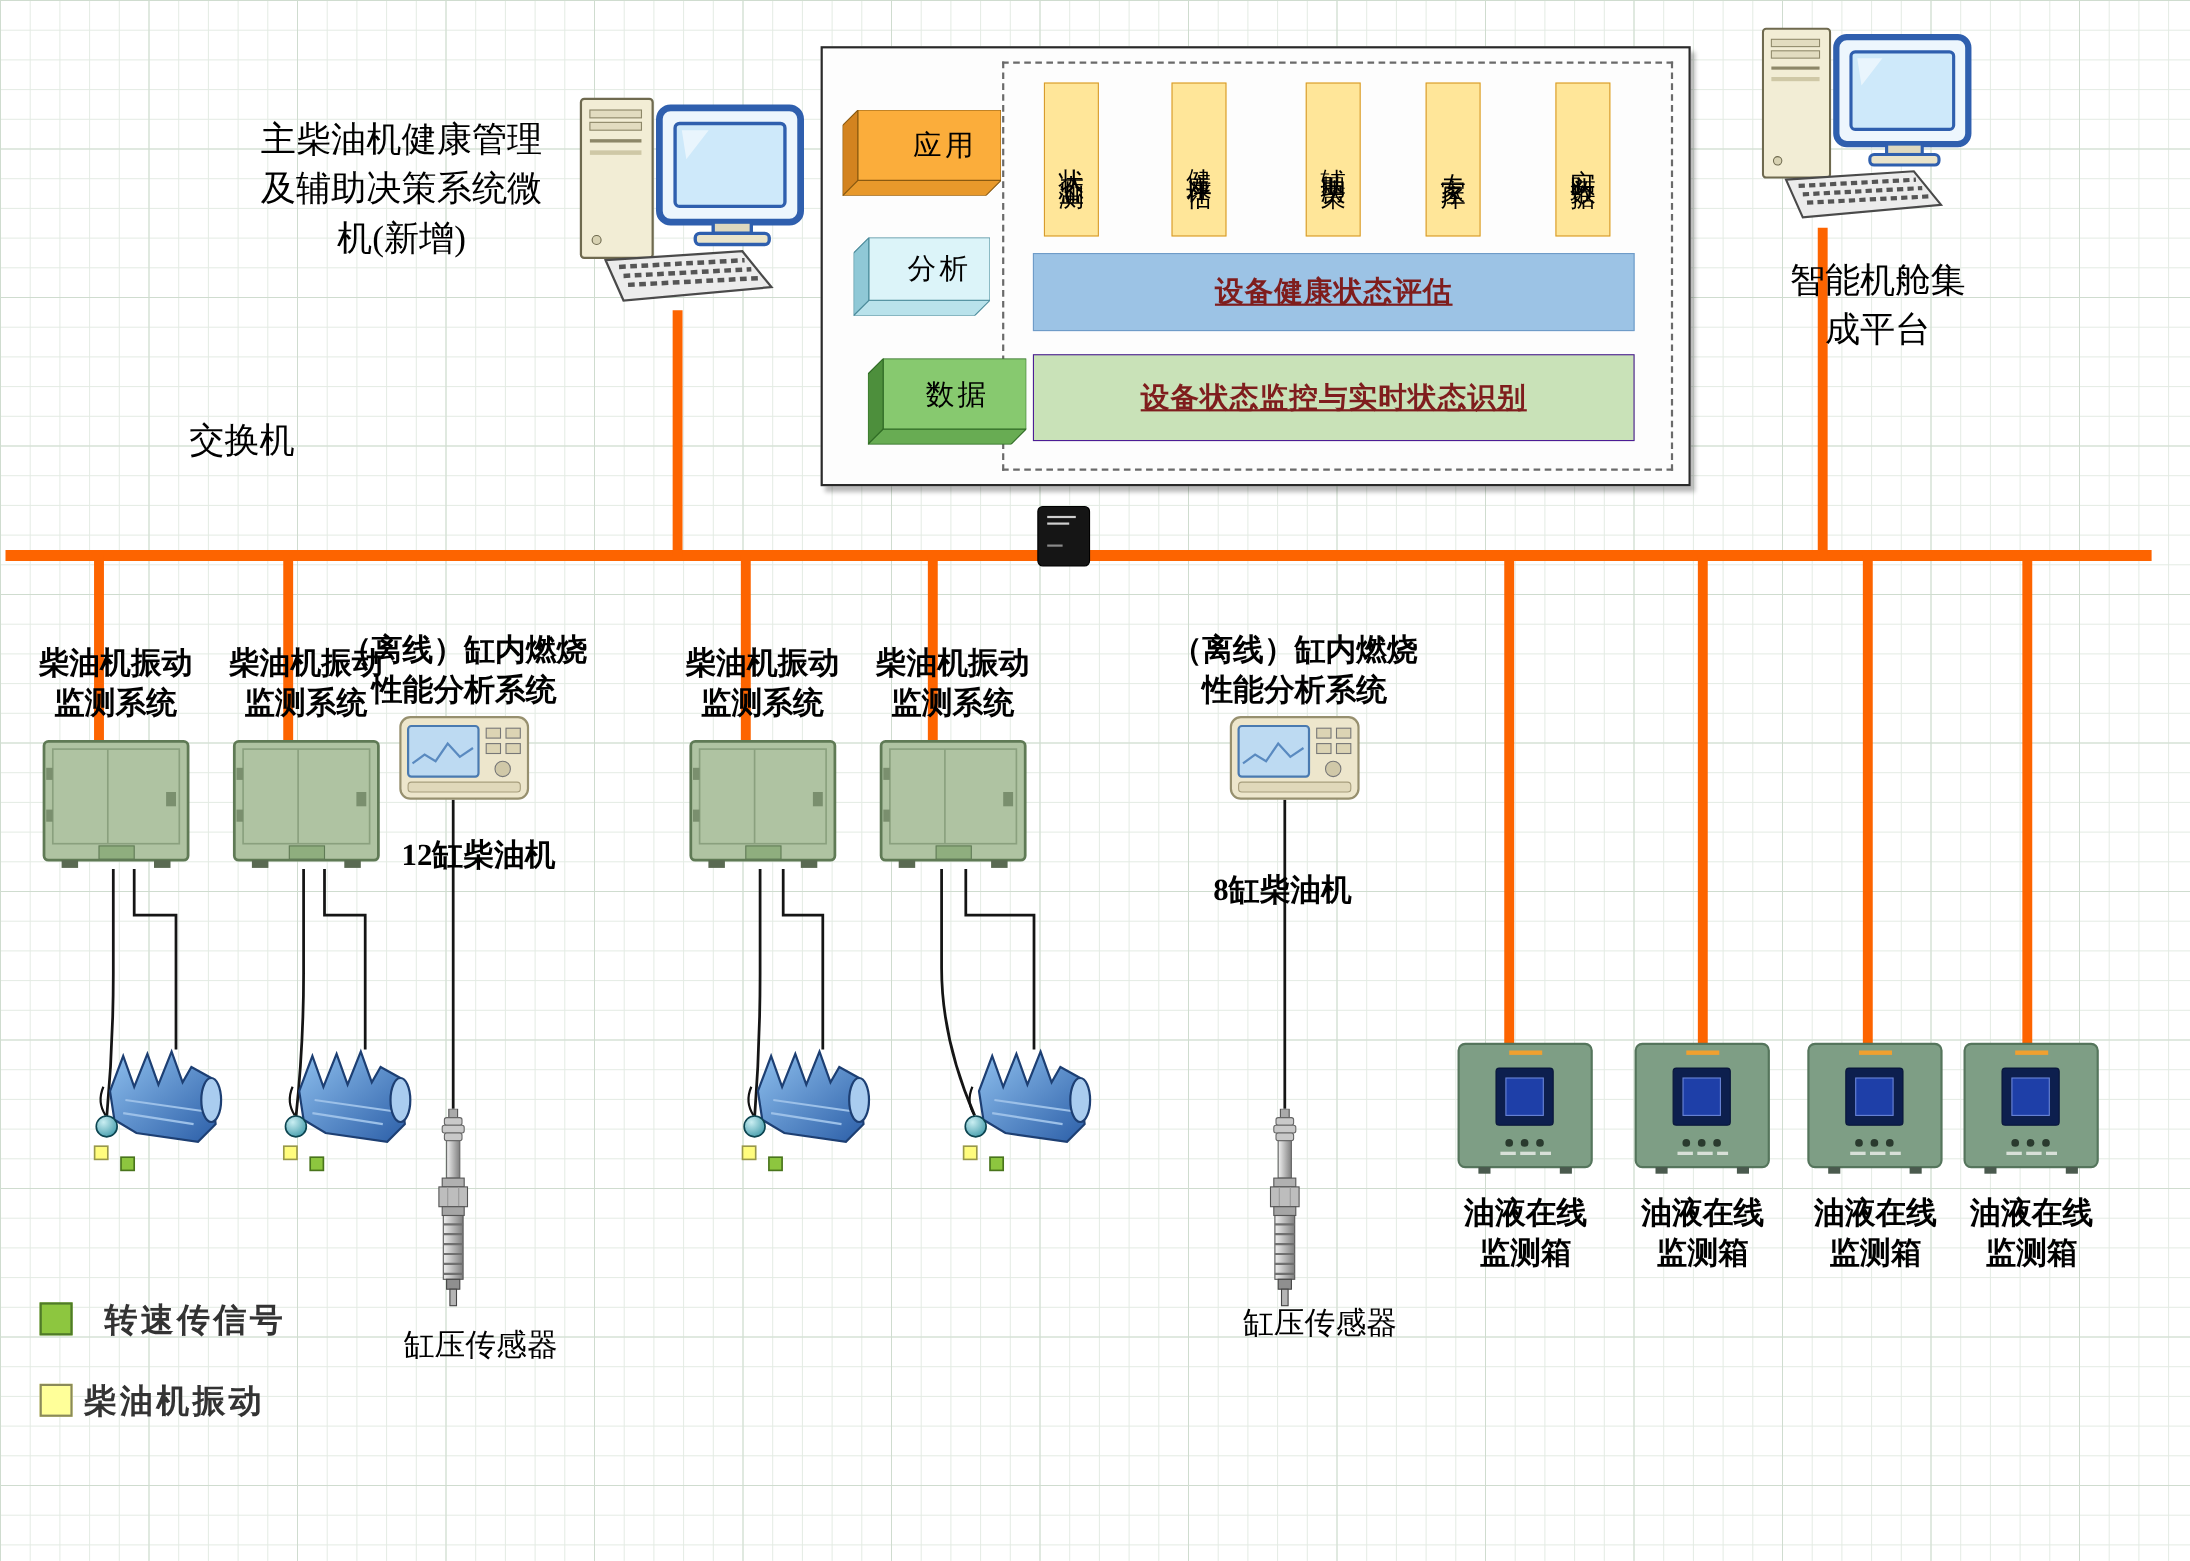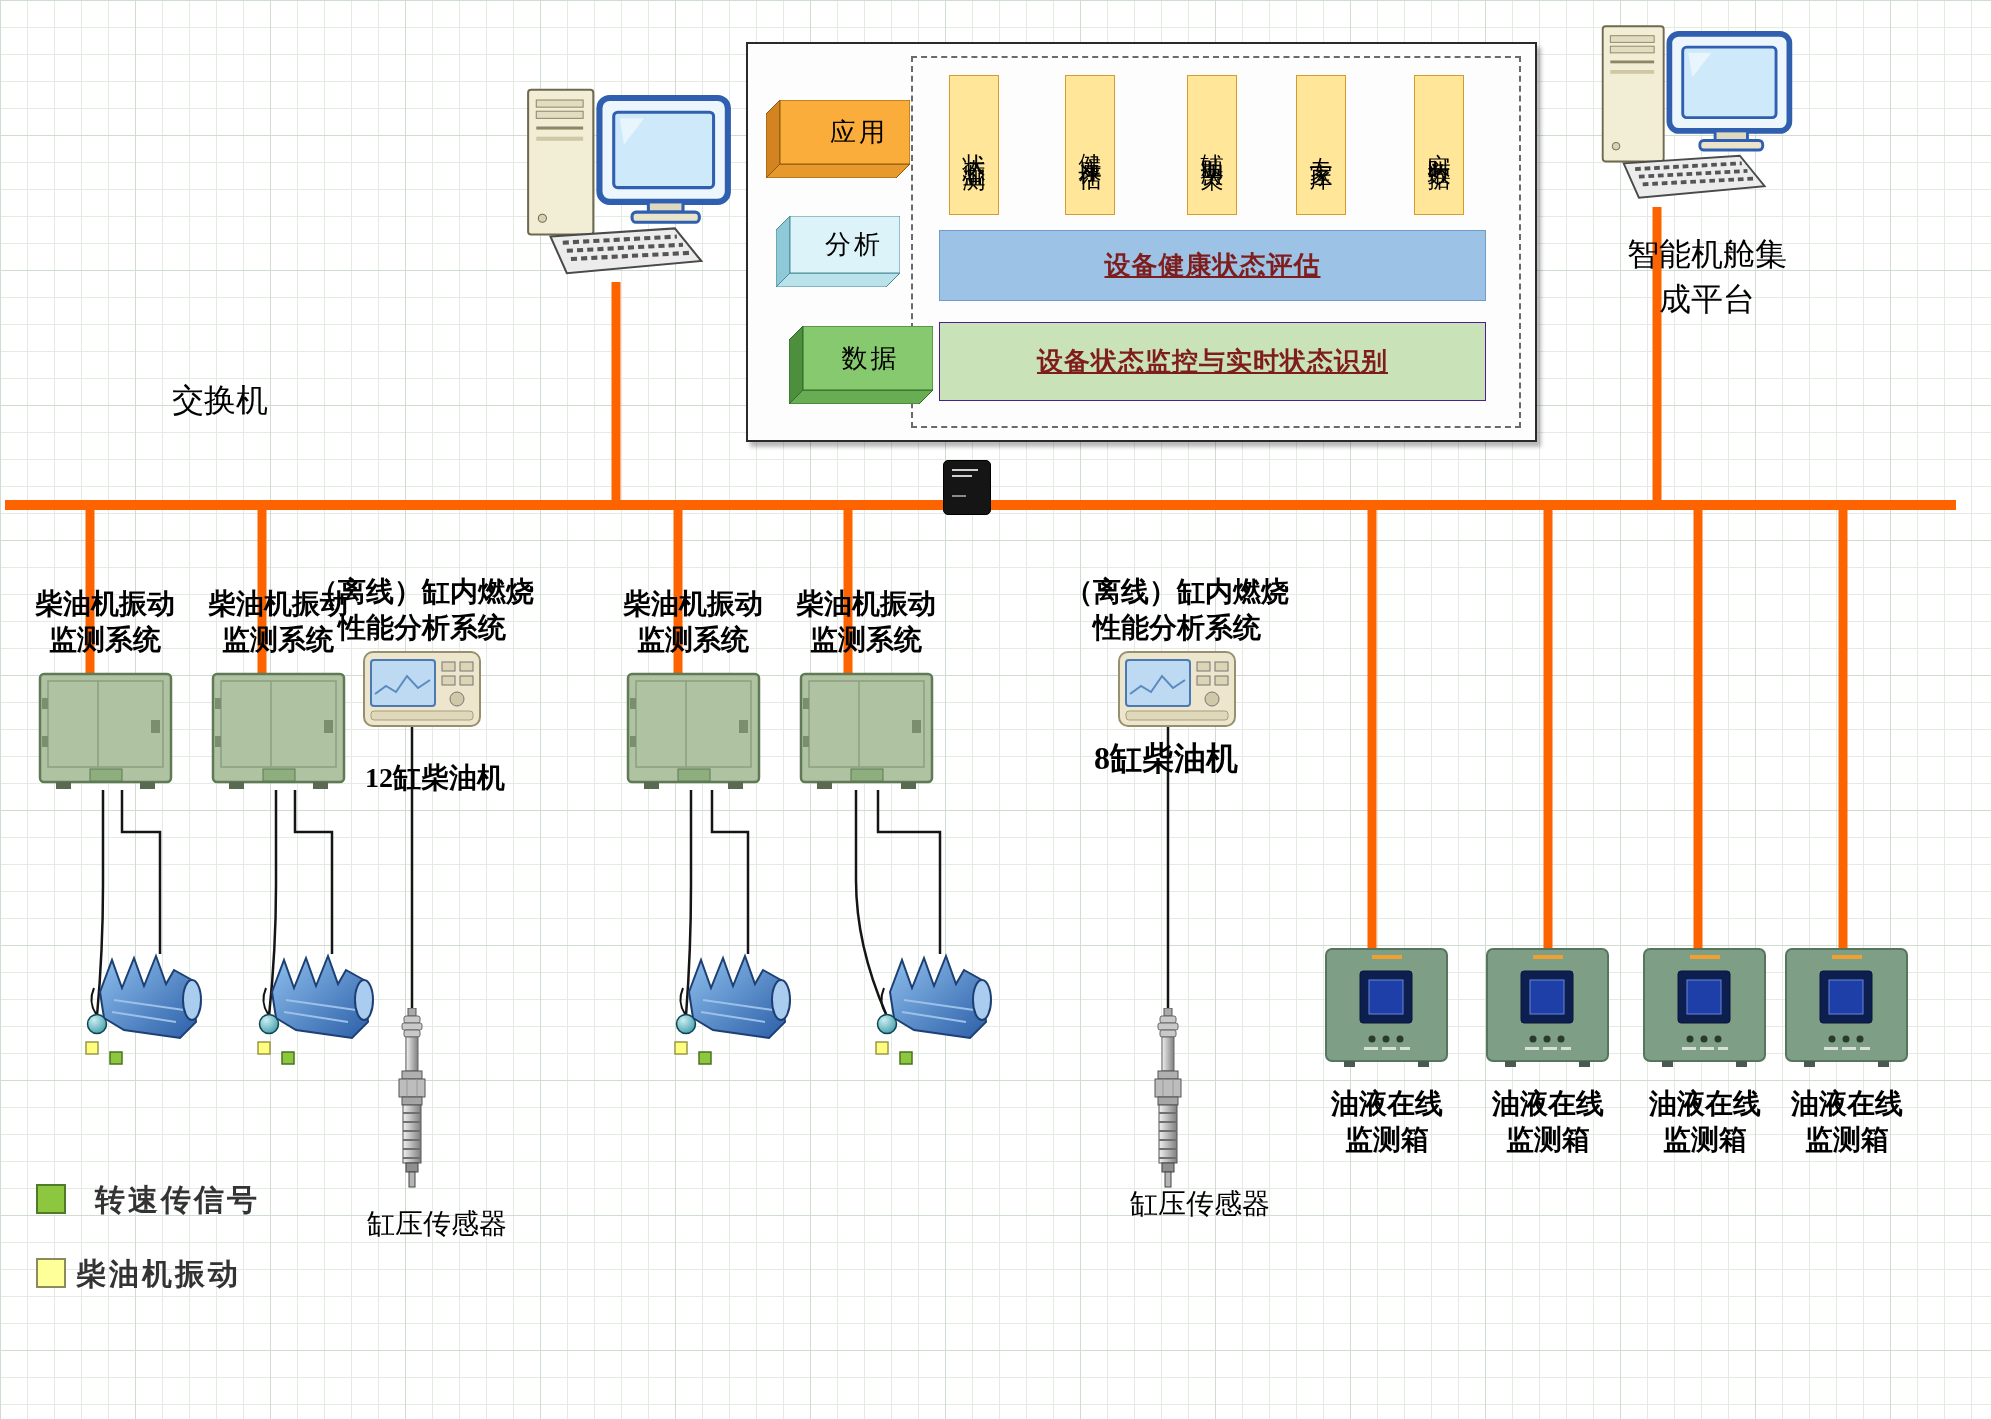--- a/index.html
+++ b/index.html
@@ -103,20 +103,23 @@
       <rect x="90" y="34" width="98" height="74" rx="4" fill="#CEE9FA" stroke="#2F5FAE" stroke-width="3"></rect>
       <path d="M96 40 L120 40 L100 66 Z" fill="#ffffff" opacity="0.55"></path>
       <rect x="124" y="122" width="34" height="10" fill="#DED8BE" stroke="#2F5FAE" stroke-width="3"></rect>
       <rect x="108" y="132" width="66" height="10" rx="4" fill="#EAE4CA" stroke="#2F5FAE" stroke-width="3"></rect>
       <polygon points="28,156 150,148 176,180 44,192" fill="#ECECEC" stroke="#4a4a4a" stroke-width="2"></polygon>
       <line x1="40" y1="162" x2="152" y2="156" stroke="#555" stroke-width="4" stroke-dasharray="6 4"></line>
       <line x1="44" y1="170" x2="158" y2="164" stroke="#555" stroke-width="4" stroke-dasharray="6 4"></line>
       <line x1="48" y1="178" x2="164" y2="172" stroke="#555" stroke-width="4" stroke-dasharray="6 4"></line>
     </svg>
   </div>
+  <div class="lbl" style="left:200px;top:104px;width:330px;font-size:32px;line-height:1.4;">主柴油机健康管理
+及辅助决策系统微
+机(新增)</div>
 
   <div class="device" style="left:1597px;top:12px;width:200px;height:196px;">
     <svg viewBox="0 0 210 200" width="200" height="196">
       <rect x="6" y="12" width="64" height="142" rx="3" fill="#F2EDD5" stroke="#6f6a4f" stroke-width="2"></rect>
       <rect x="14" y="22" width="46" height="7" fill="#e2dcc0" stroke="#8d8768"></rect>
       <rect x="14" y="33" width="46" height="7" fill="#e2dcc0" stroke="#8d8768"></rect>
       <rect x="14" y="48" width="46" height="3" fill="#8d8768"></rect>
       <rect x="14" y="58" width="46" height="4" fill="#cfc8a6"></rect>
       <circle cx="20" cy="138" r="4" fill="#d8d2b2" stroke="#6f6a4f"></circle>
       <rect x="76" y="20" width="126" height="102" rx="10" fill="#EDF6FD" stroke="#2F5FAE" stroke-width="6"></rect>
@@ -267,21 +270,21 @@
       <circle cx="95" cy="49" r="7" fill="#d0c8a8" stroke="#777"></circle>
       <rect x="9" y="61" width="102" height="9" rx="3" fill="#E0D8BA" stroke="#a79e7d"></rect>
     </svg>
   </div>
 
   <div class="lbl bold" style="left:282px;top:574px;width:280px;font-size:28px;">（离线）缸内燃烧
 性能分析系统</div>
   <div class="lbl bold" style="left:1037px;top:574px;width:280px;font-size:28px;">（离线）缸内燃烧
 性能分析系统</div>
   <div class="lbl bold" style="left:325px;top:760px;width:220px;font-size:28px;">12缸柴油机</div>
-  <div class="lbl bold" style="left:1056px;top:738px;width:220px;font-size:32px;">8缸柴油机</div>
+  <div class="lbl bold" style="left:1056px;top:792px;width:220px;font-size:28px;">8缸柴油机</div>
 
   <div class="device" style="left:74px;top:928px;">
     <svg viewBox="0 0 135 140" width="135" height="140">
       <path d="M26,64 L38,32 L48,60 L60,30 L70,58 L82,28 L92,56 L100,42 L118,52 L122,94 L106,110 L50,102 L30,90 Z" fill="url(#gBlue)" stroke="#1d3f73" stroke-width="2"></path>
       <line x1="40" y1="72" x2="110" y2="82" stroke="#9cc0e8" stroke-width="2"></line>
       <line x1="38" y1="84" x2="102" y2="94" stroke="#9cc0e8" stroke-width="2"></line>
       <ellipse cx="118" cy="72" rx="9" ry="20" fill="#A9CCEF" stroke="#1d3f73" stroke-width="2"></ellipse>
       <path d="M20,60 Q14,74 22,86" fill="none" stroke="#111" stroke-width="2"></path>
       <circle cx="23" cy="96" r="9.5" fill="url(#gTeal)" stroke="#0c4450" stroke-width="1.5"></circle>
       <rect x="12" y="114" width="12" height="12" fill="#FFFC7E" stroke="#98984a" stroke-width="1.5"></rect>

